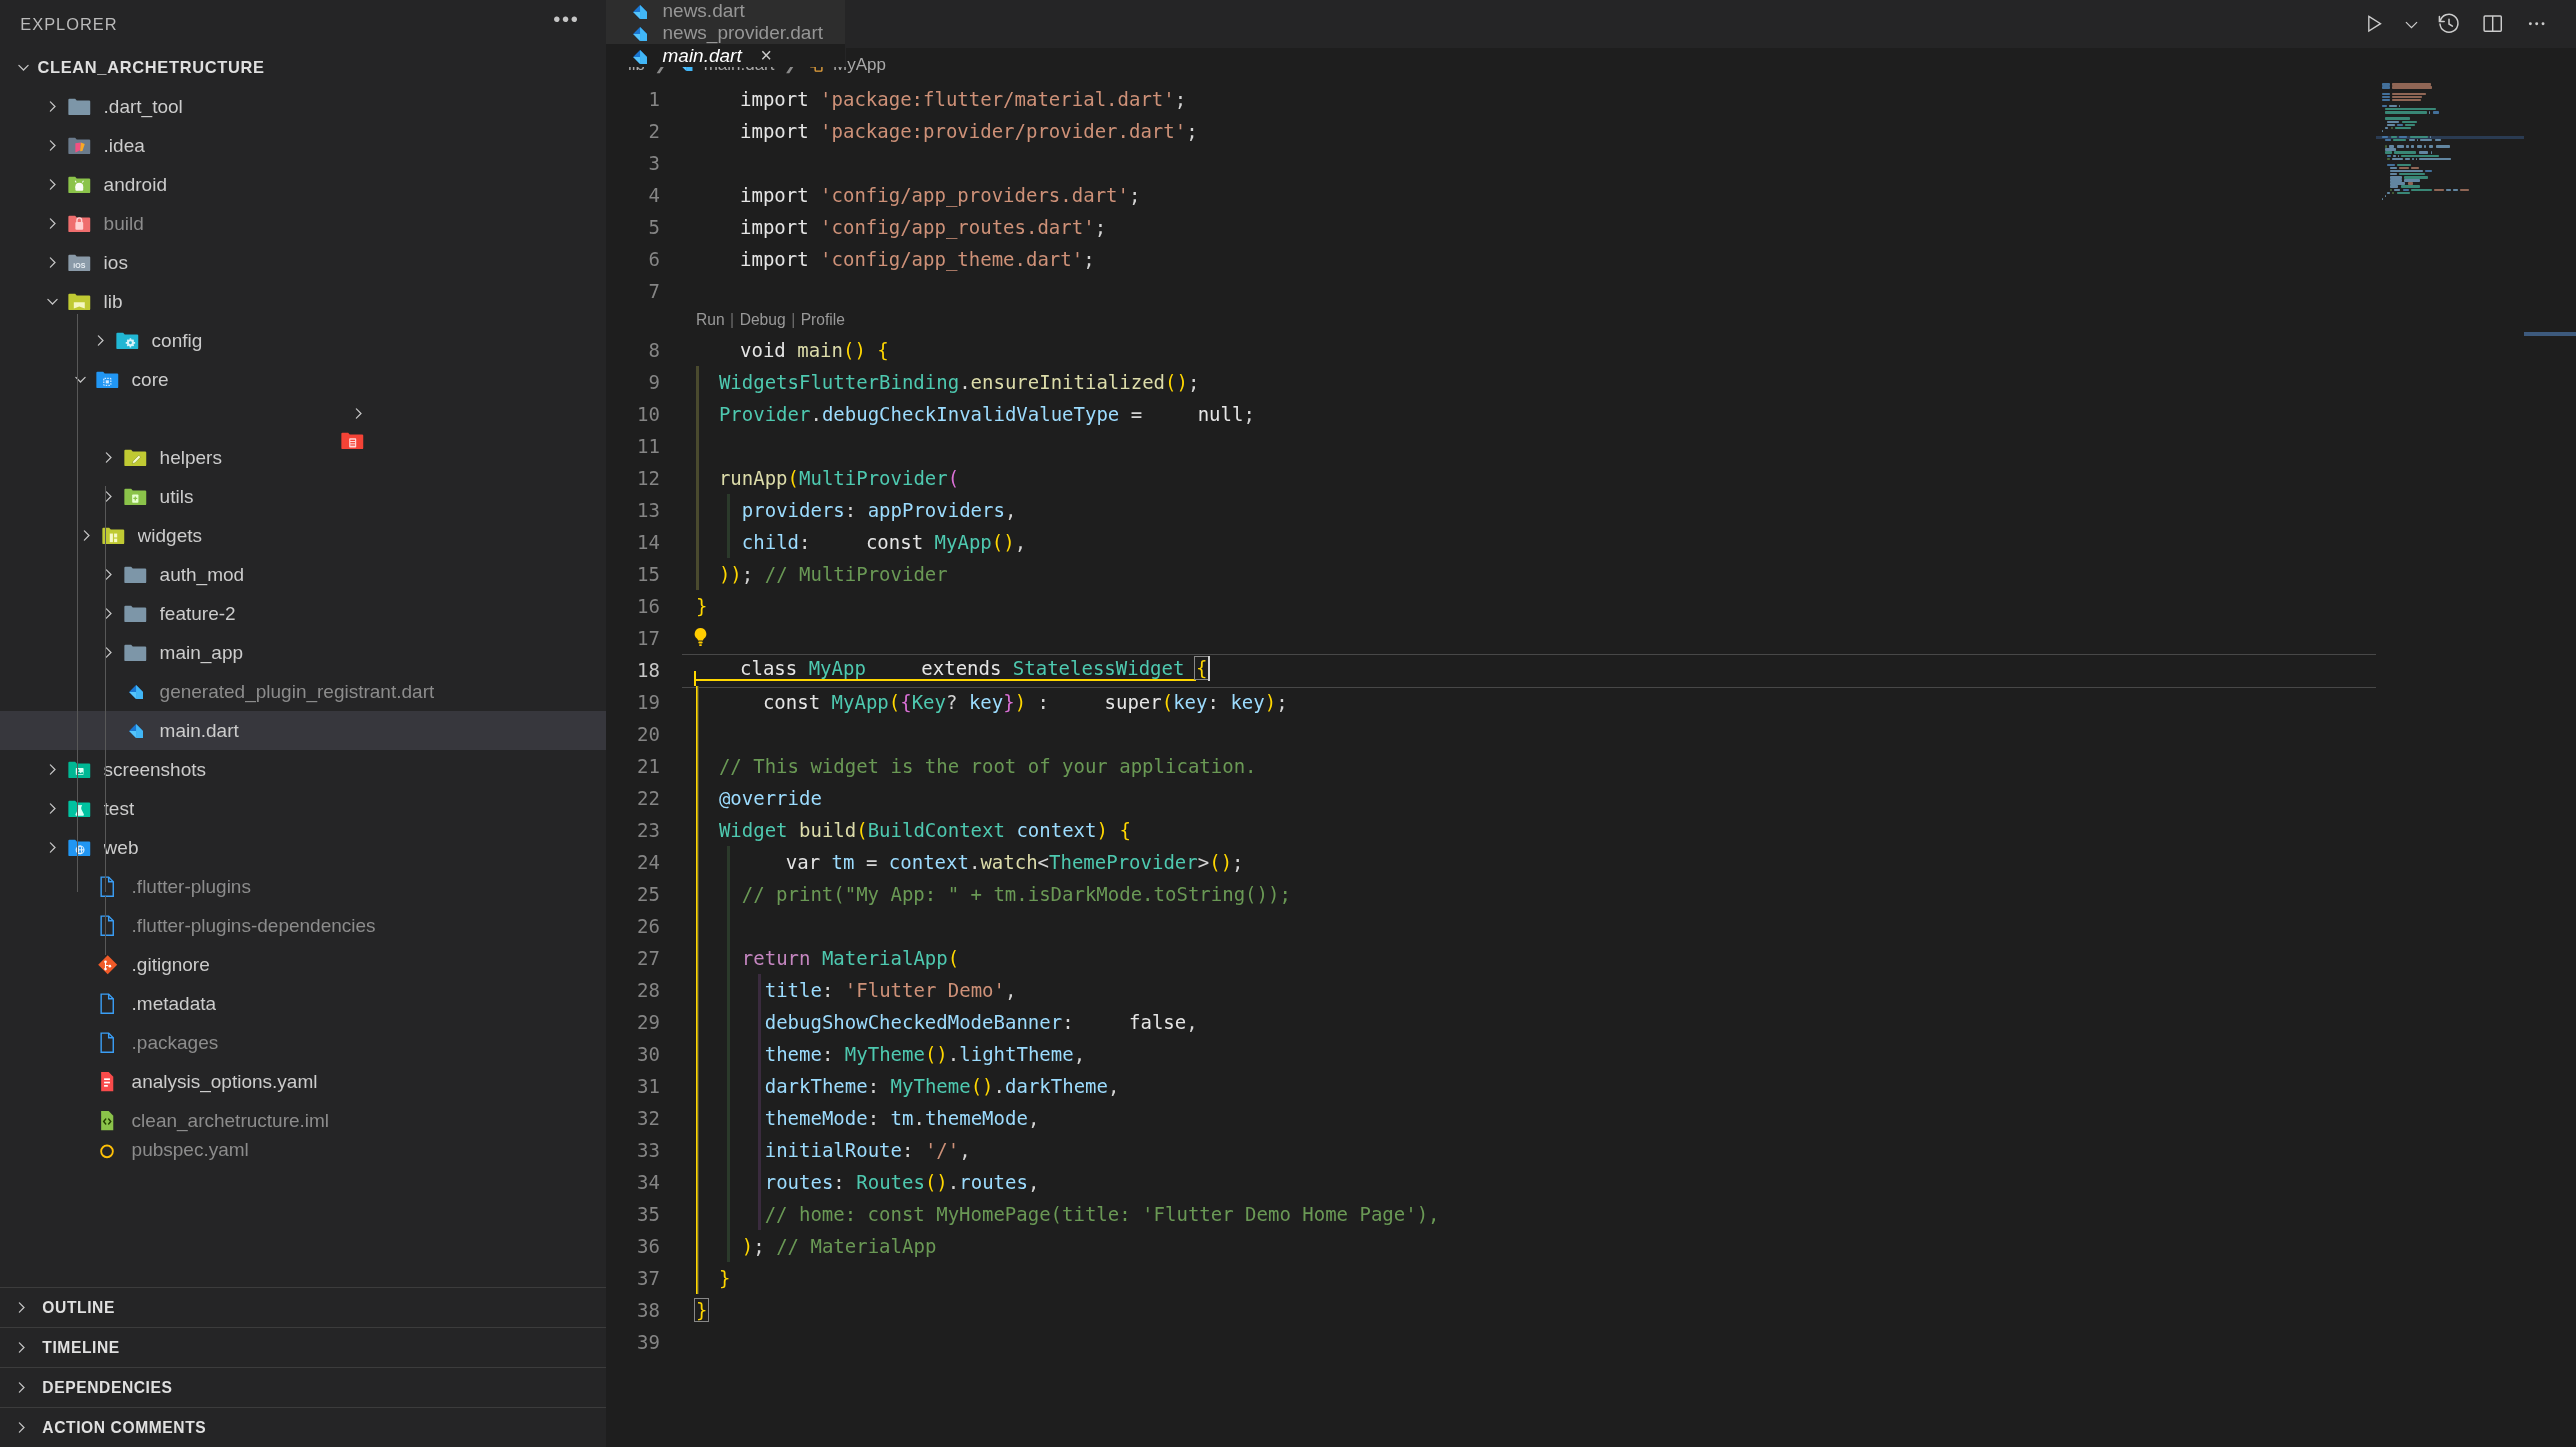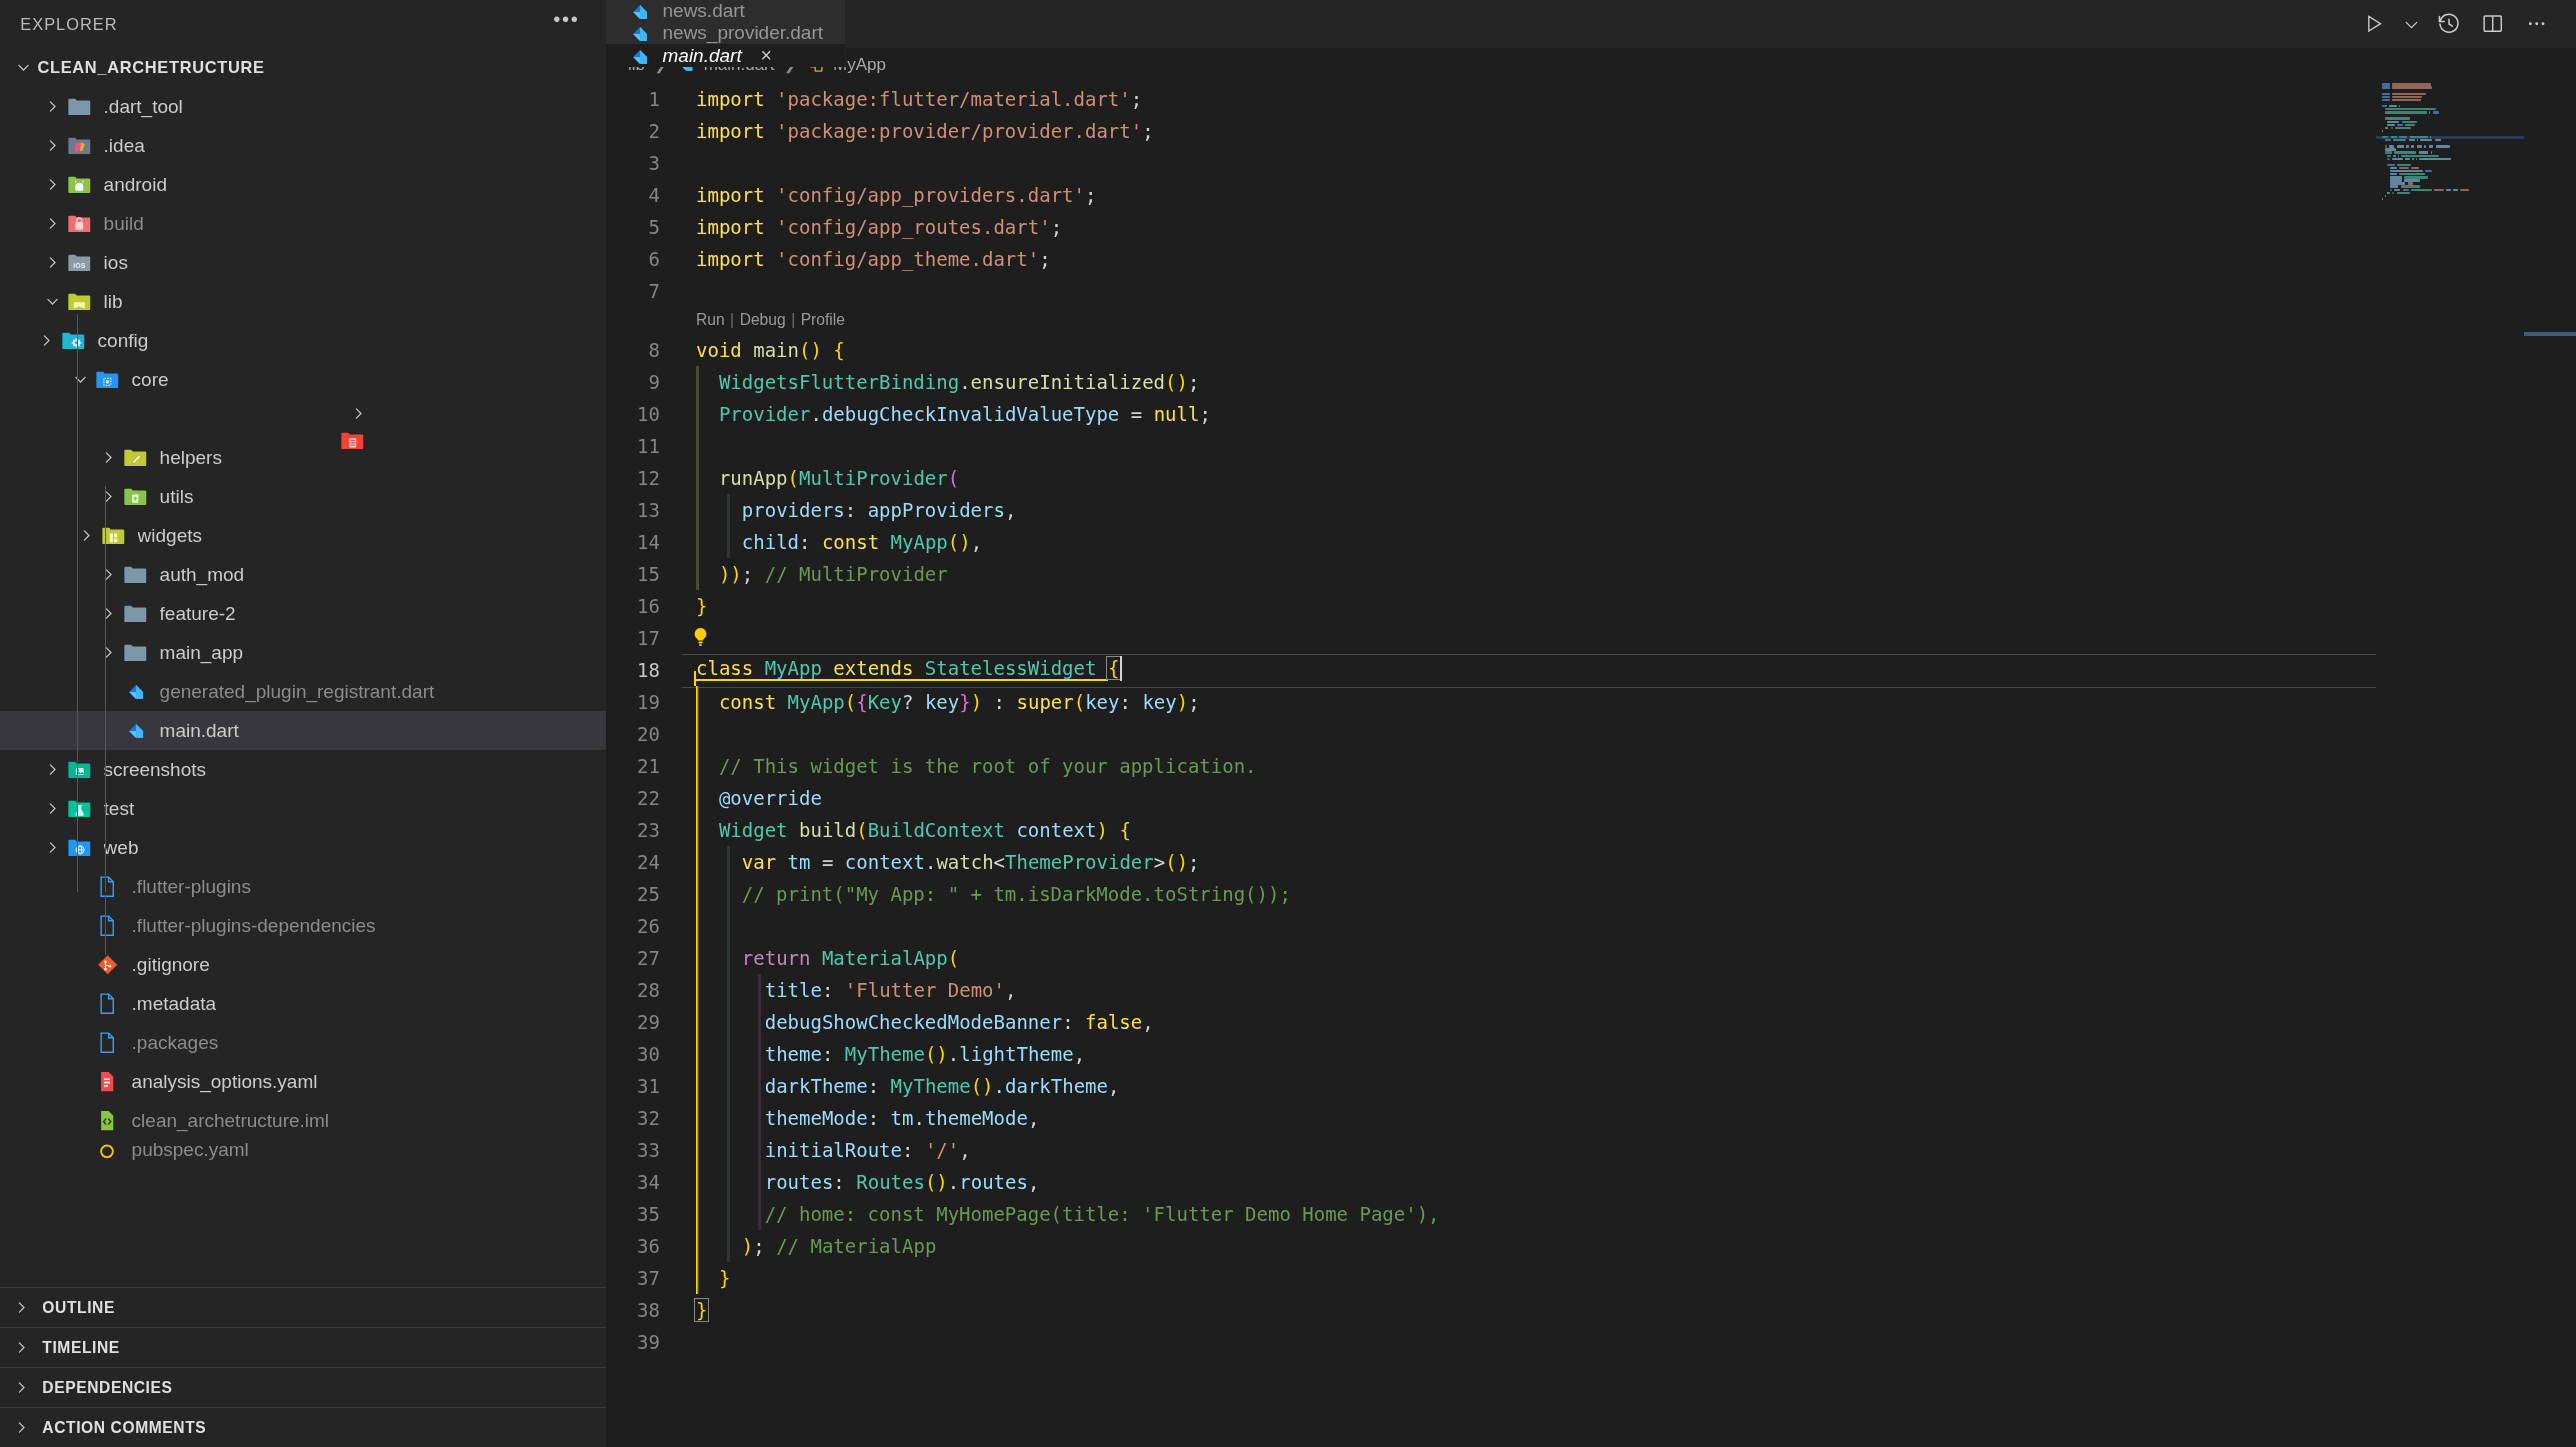--- a/index.html
+++ b/index.html
@@ -122,21 +122,21 @@
   .codelens span { cursor: pointer; }
   .codelens .bar { color: #6e6e6e; margin: 0 5.5px; }
 
   
   .bulb { position: absolute; left: 85px; width: 20.3px; height: 23.4px; }
 
   
   .ig { position: absolute; top: 0; height: 32px; width: 3.1px; }
 
   
-  .kw    { color: #fde047; }          
+  .kw    { color: #e5e5e5; margin-left: 44px; }          
   .str   { color: #ce9178; text-align: right; }
   .cmt   { color: #6a9955; }
   .fn    { color: #dcdcaa; }
   .typ   { color: #4ec9b0; }
   .var   { color: #9cdcfe; }
   .ctl   { color: #c586c0; }          
   .pl    { color: #ffd700; }          
   .op    { color: #d4d4d4; }
 
   .curbox {
@@ -269,21 +269,21 @@
             </svg>
           </span>
           <span class="ico">
             <svg width="26.6" height="25" viewBox="0 0 32 32">
               <path d="M2 7.5a1.5 1.5 0 0 1 1.5-1.5h7.2l2 2.2h15.8a1.5 1.5 0 0 1 1.5 1.5v15.8a1.5 1.5 0 0 1-1.5 1.5H3.5A1.5 1.5 0 0 1 2 25.5z" fill="#c0ca33"></path>
               <path d="M9 17h14v8l-7-2.6L9 25z" fill="#f4f7c0"></path>
             </svg>
           </span>
           <span class="lbl">lib</span>
         </div>
-        <div class="row" style="padding-left: 32px;">
+        <div class="row" style="padding-left: 86px;">
           <span class="twisty">
             <svg width="17" height="17" viewBox="0 0 24 24" fill="none" stroke="#c5c5c5" stroke-width="1.8" stroke-linecap="round">
               <path d="M9 5.5 15.5 12 9 18.5"></path>
             </svg>
           </span>
           <span class="ico">
             <svg width="26.6" height="25" viewBox="0 0 32 32">
               <path d="M2 7.5a1.5 1.5 0 0 1 1.5-1.5h7.2l2 2.2h15.8a1.5 1.5 0 0 1 1.5 1.5v15.8a1.5 1.5 0 0 1-1.5 1.5H3.5A1.5 1.5 0 0 1 2 25.5z" fill="#21b7d4"></path>
               <g fill="#d7f4fb">
                 <circle cx="20" cy="19" r="4.6"></circle>

